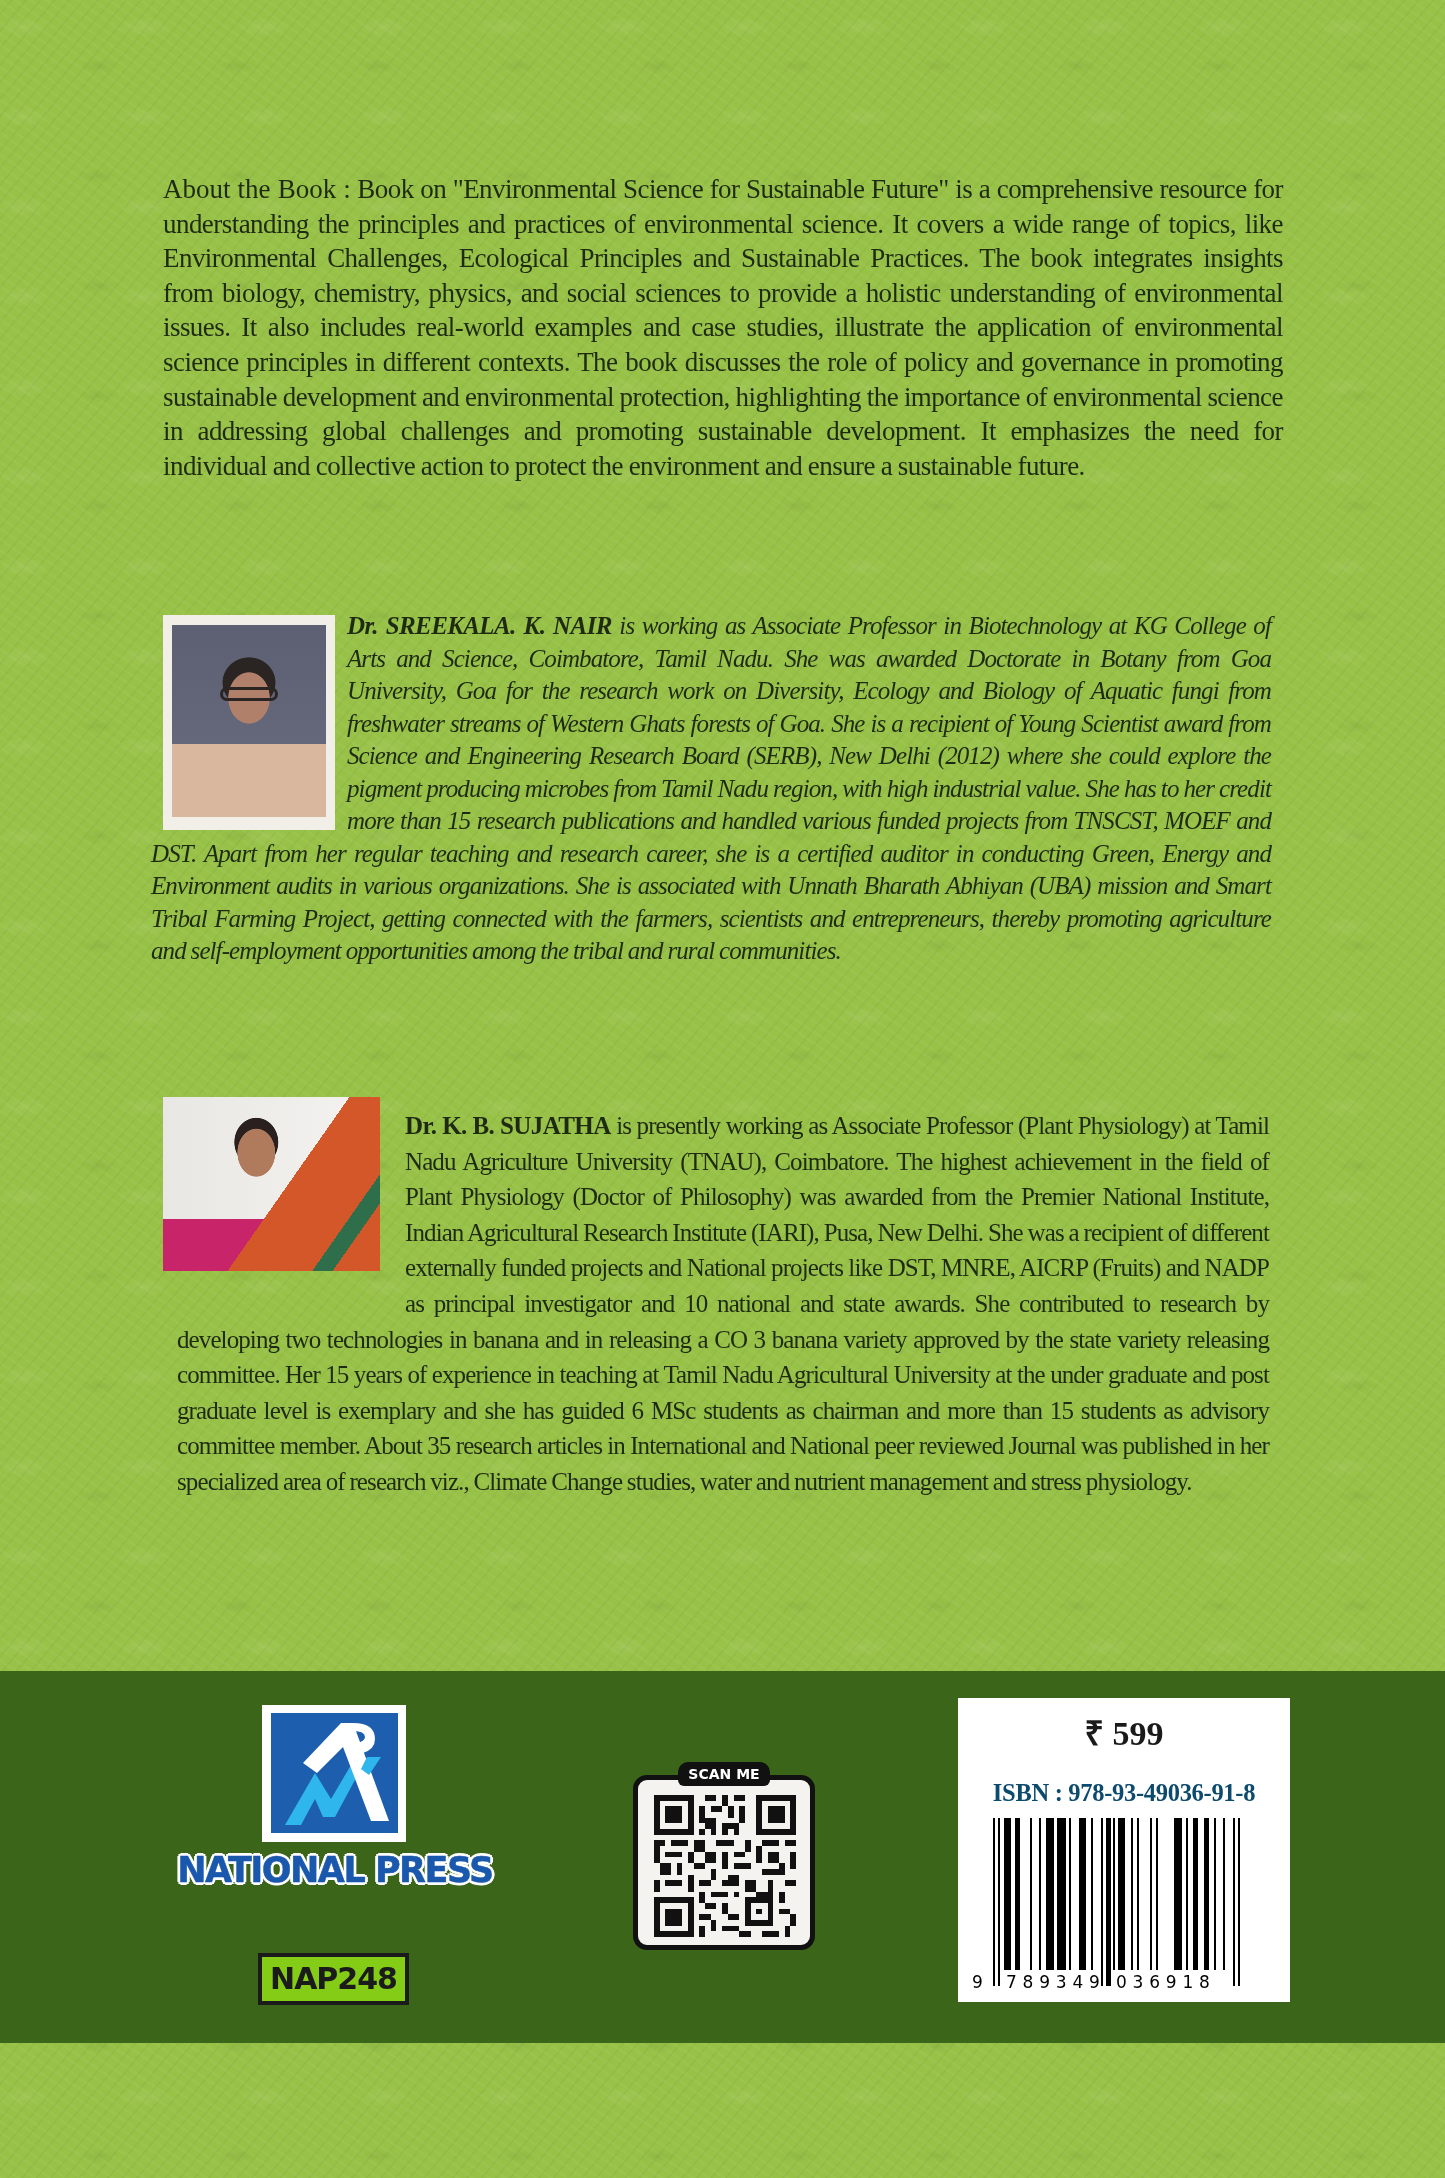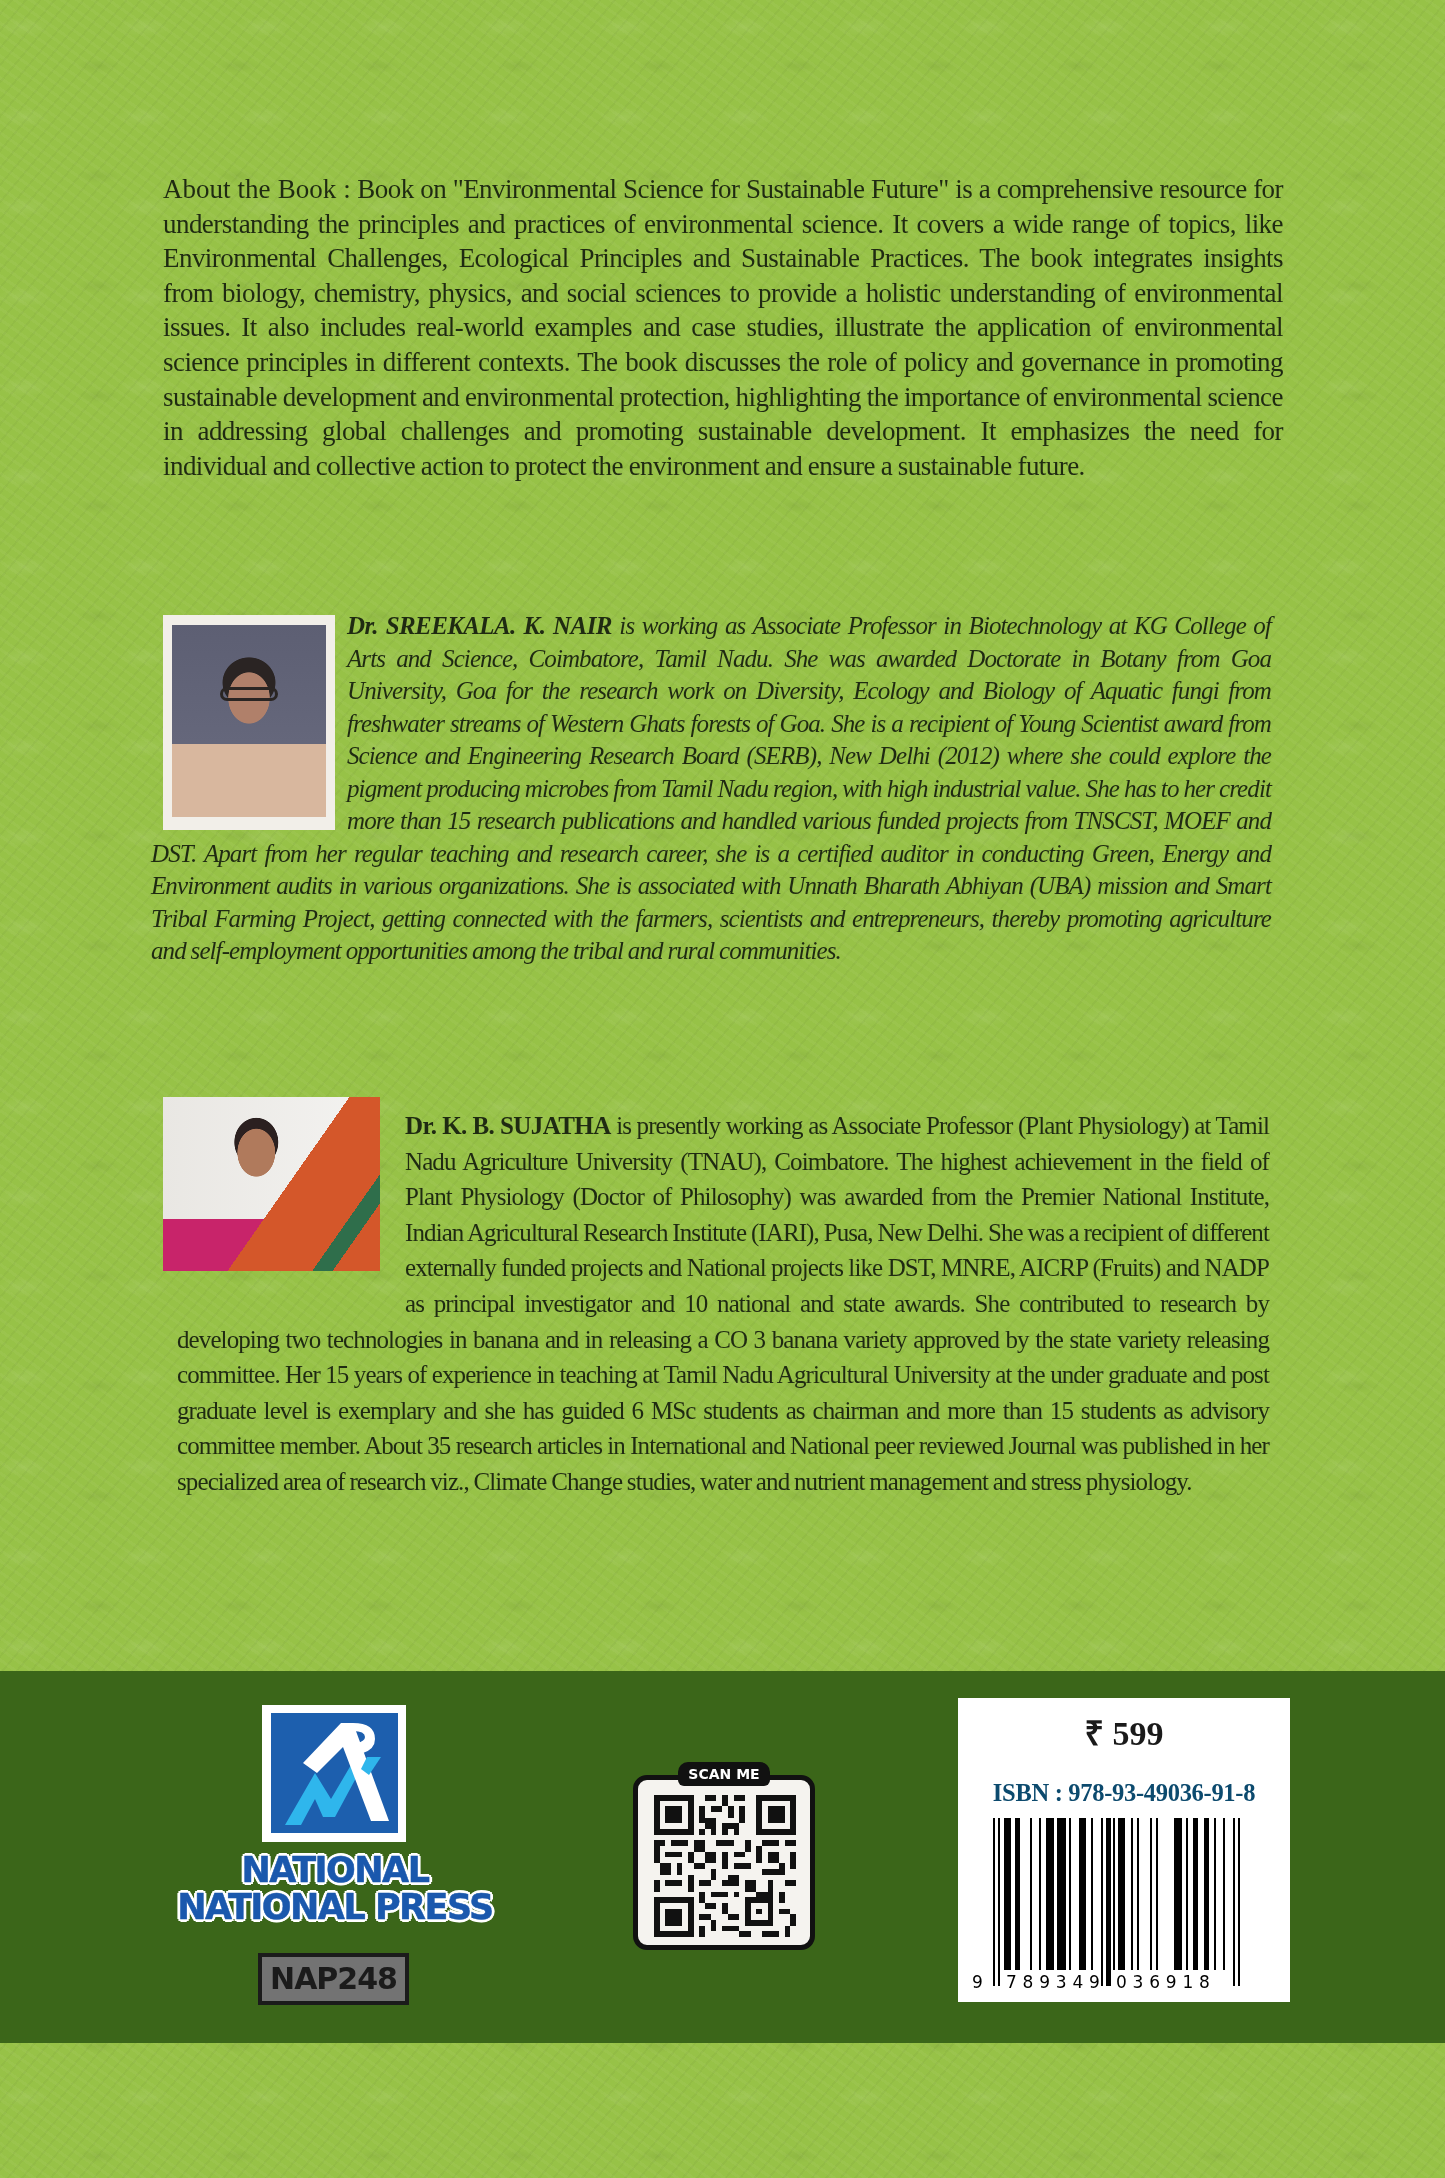--- a/index.html
+++ b/index.html
@@ -88,21 +88,21 @@
     font-family: "DejaVu Sans", sans-serif; font-weight: bold; font-size: 35px;
     line-height: 37px; color: #1a58ad; letter-spacing: -1.5px;
     -webkit-text-stroke: 0.5px #1a58ad;
     text-shadow:
       2px 2px 0 #fff, -2px 2px 0 #fff, 2px -2px 0 #fff, -2px -2px 0 #fff,
       3px 0 0 #fff, -3px 0 0 #fff, 0 3px 0 #fff, 0 -3px 0 #fff;
   }
   #pub-name span { display: block; }
   #nap-code {
     position: absolute; left: 258px; top: 1953px; width: 151px; height: 52px;
-    box-sizing: border-box; background: #737373; border: 4px solid #1b1b1b;
+    box-sizing: border-box; background: #84cc16; border: 4px solid #1b1b1b;
     font-family: "DejaVu Sans", sans-serif; font-weight: bold; font-size: 30px;
     line-height: 44px; text-align: center; color: #1b1b1b; letter-spacing: -1px;
   }
   #qr-frame {
     position: absolute; left: 633px; top: 1775px; width: 182px; height: 175px;
     box-sizing: border-box; background: #f5f3ef; border: 5px solid #111;
     border-radius: 14px;
   }
   #qr-tab {
     position: absolute; left: 678px; top: 1762px; width: 92px; height: 24px;
@@ -157,21 +157,20 @@
 
       <polygon points="32,50 70,10 82,10 118,108 100,108 72,34 46,60" fill="#ffffff"></polygon>
 
       <path d="M82,10 q22,0 22,16 q0,10 -12,14 l-6,-10 q8,-2 8,-6 q0,-6 -12,-6 z" fill="#ffffff"></path>
       <polygon points="96,44 110,44 98,62 90,56" fill="#2fb6ec"></polygon>
     </svg>
   </div>
 </div>
 
 <div id="pub-name">
-  <span>NATIONAL</span>
   <span>NATIONAL PRESS</span>
 </div>
 
 <div id="nap-code">NAP248</div>
 
 <div id="qr-frame"></div>
 <div id="qr-tab">SCAN ME</div>
 <svg id="qr-code" viewBox="0 0 25 25" shape-rendering="crispEdges">
   <g fill="#111">
 

